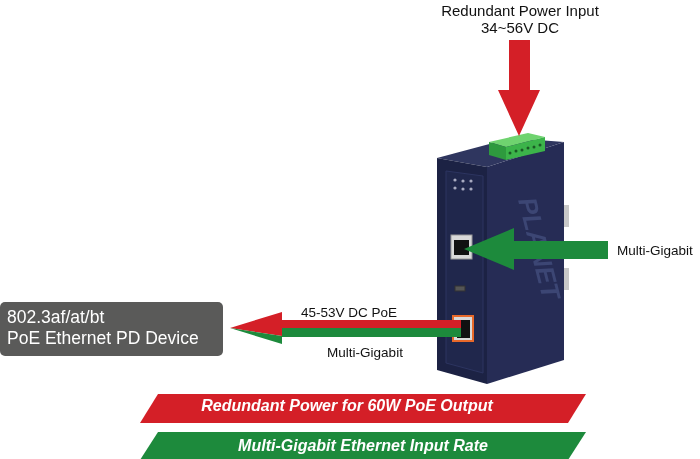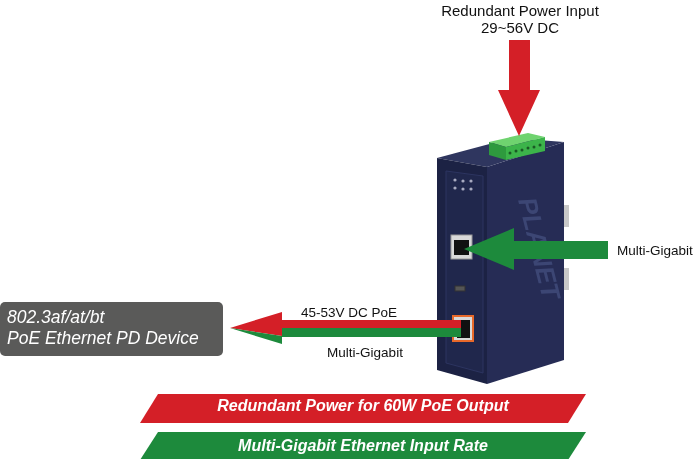--- a/index.html
+++ b/index.html
@@ -3,24 +3,24 @@
 <meta charset="utf-8">
 <style>
   html, body { margin:0; padding:0; background:#ffffff; }
   body { width:700px; height:459px; position:relative; overflow:hidden; font-family:"Liberation Sans", sans-serif; }
   .abs { position:absolute; }
   .label { color:#111; font-size:13px; white-space:nowrap; text-align:center; }
   #power-label { left:420px; top:2px; width:200px; line-height:17px; font-size:15px; }
   #mg-right-label { left:617px; top:243px; font-size:13.5px; }
   #poe-label { left:284px; top:305px; width:130px; font-size:13.5px; }
   #mg-left-label { left:300px; top:345px; width:130px; font-size:13.5px; }
-  #pd-box { left:0; top:302px; width:223px; height:54px; background:#5a5a59; border-radius:5px; color:#fff; font-size:17.5px; line-height:21px; padding:5px 0 0 7px; box-sizing:border-box;font-style:italic; }
+  #pd-box { left:0; top:302px; width:223px; height:54px; background:#5a5a59; border-radius:5px; color:#fff; font-size:17.5px; line-height:21px; padding:5px 0 0 7px; box-sizing:border-box; }
   #pd-box div { white-space:nowrap; }
   .banner { position:absolute; left:0; top:0; width:100%; height:100%; color:#fff; font-weight:bold; font-style:italic; font-size:16px; display:flex; align-items:center; justify-content:center; }
-  #banner-red { left:140px; top:394px; width:446px; height:23px; }
+  #banner-red { left:124px; top:394px; width:446px; height:23px; }
   #banner-green { left:140px; top:432px; width:446px; height:28px; }
   svg { position:absolute; left:0; top:0; }
 </style>
 </head>
 <body>
 
 <svg width="700" height="459" viewBox="0 0 700 459">
 
   <g>
     <rect x="563" y="205" width="6" height="22" fill="#c8c8c8"></rect>
@@ -84,21 +84,21 @@
     <polygon points="461,320 461,328 282,328 282,336 230,328 282,312 282,320" fill="#d41f27"></polygon>
     <polygon points="461,328 461,337 282,337 282,344 230,328 282,336 282,328" fill="#1d8a3c"></polygon>
   </g>
 
   <polygon points="158,394 586,394 568,423 140,423" fill="#d41f27"></polygon>
   <polygon points="158,432 586,432 568,460 140,460" fill="#1d8a3c"></polygon>
 </svg>
 
 <div id="power-label" class="abs label">
   <div>Redundant Power Input</div>
-  <div>29~56V DC</div>
+  <div>34~56V DC</div>
 </div>
 
 <div id="mg-right-label" class="abs label">Multi-Gigabit</div>
 
 <div id="poe-label" class="abs label">45-53V DC PoE</div>
 <div id="mg-left-label" class="abs label">Multi-Gigabit</div>
 
 <div id="pd-box" class="abs">
   <div>802.3af/at/bt</div>
   <div>PoE Ethernet PD Device</div>

